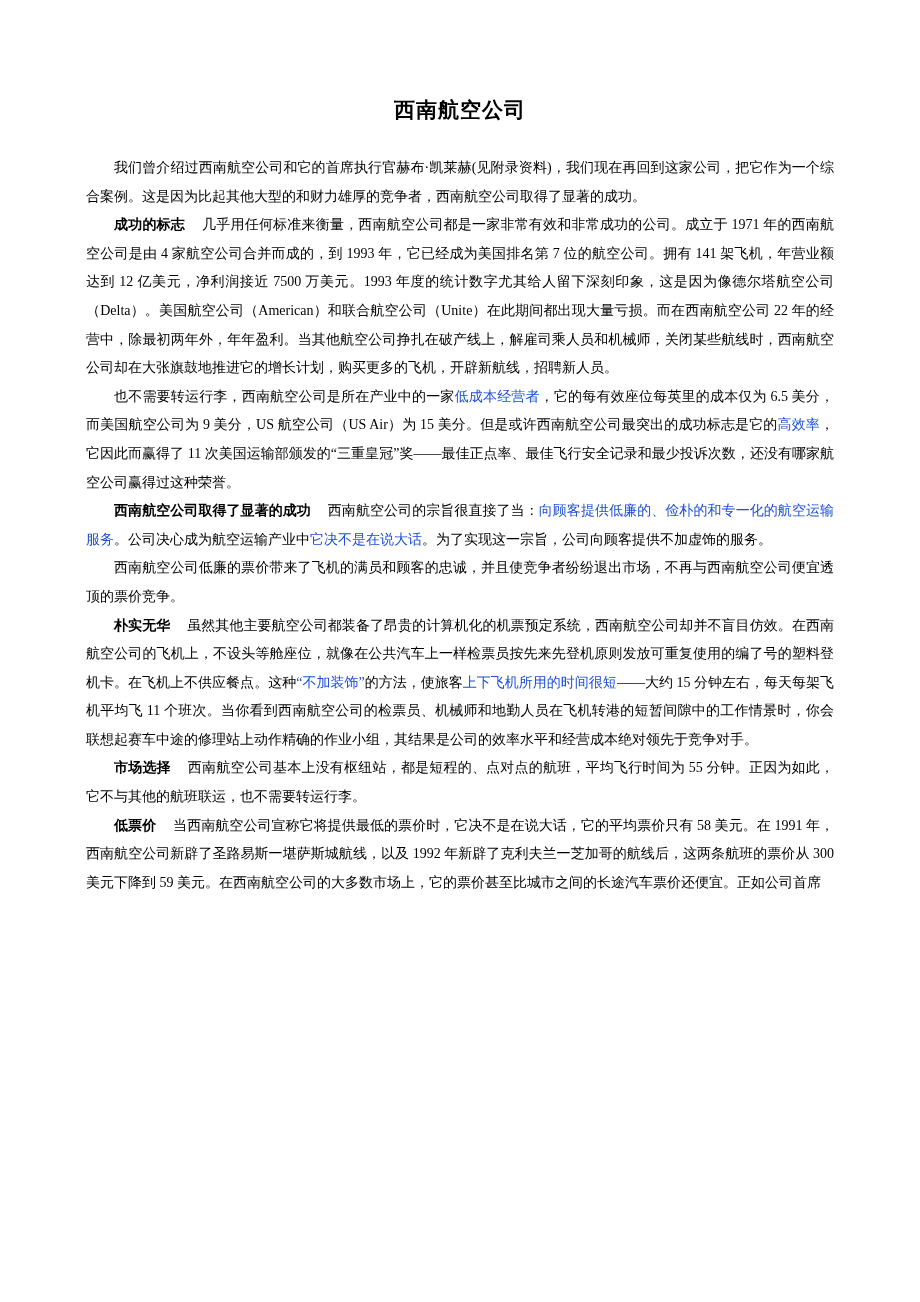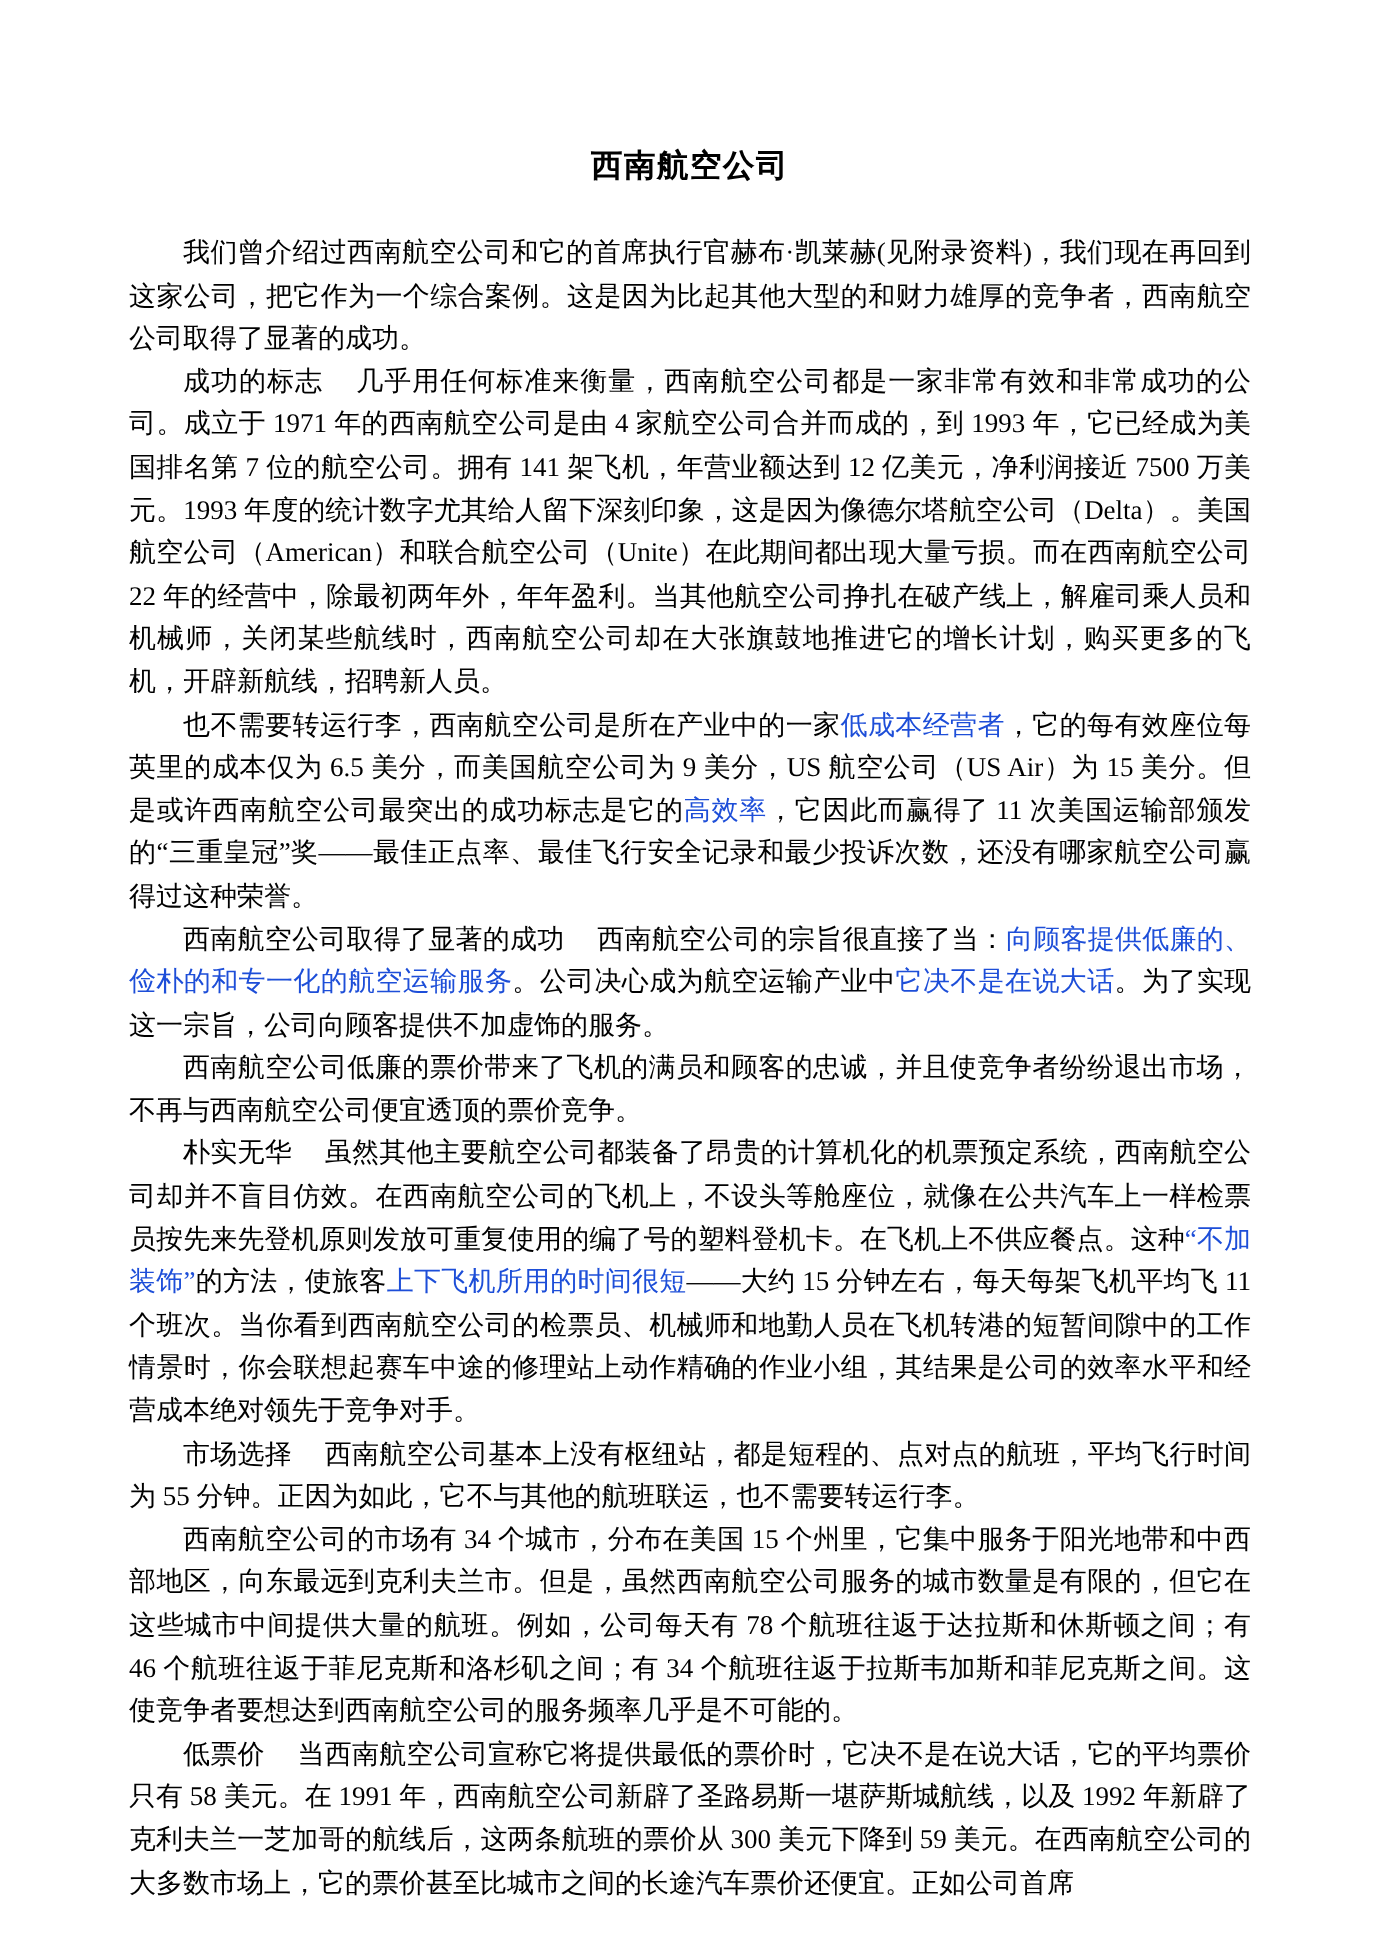--- a/index.html
+++ b/index.html
@@ -25,28 +25,28 @@
     text-align: center;
     font-family: "Liberation Sans", "DejaVu Sans", sans-serif;
     font-size: 21px;
     font-weight: bold;
     letter-spacing: 1px;
     margin: 0 0 30px 0;
     color: #000;
   }
   p.para {
     margin: 0 0 0 0;
-    font-size: 18px;
+    font-size: 14px;
     line-height: 28.6px;
     text-align: justify;
     text-justify: inter-ideograph;
     text-indent: 2em;
   }
   .bold {
-    font-weight: normal;
+    font-weight: bold;
   }
   .red {
     color: #1d4ed8;
   }
   .gap {
     display: inline-block;
     width: 1.2em;
   }
 </style>
 </head>
@@ -55,16 +55,15 @@
 <div class="page">
   <h1 class="doc-title">西南航空公司</h1>
   <div id="body-content">
       <p class="para"><span>我们曾介绍过西南航空公司和它的首席执行官赫布·凯莱赫(见附录资料)，我们现在再回到这家公司，把它作为一个综合案例。这是因为比起其他大型的和财力雄厚的竞争者，西南航空公司取得了显著的成功。</span></p>
       <p class="para"><span class="bold">成功的标志</span><span class="gap"></span><span>几乎用任何标准来衡量，西南航空公司都是一家非常有效和非常成功的公司。成立于 1971 年的西南航空公司是由 4 家航空公司合并而成的，到 1993 年，它已经成为美国排名第 7 位的航空公司。拥有 141 架飞机，年营业额达到 12 亿美元，净利润接近 7500 万美元。1993 年度的统计数字尤其给人留下深刻印象，这是因为像德尔塔航空公司（Delta）。美国航空公司（American）和联合航空公司（Unite）在此期间都出现大量亏损。而在西南航空公司 22 年的经营中，除最初两年外，年年盈利。当其他航空公司挣扎在破产线上，解雇司乘人员和机械师，关闭某些航线时，西南航空公司却在大张旗鼓地推进它的增长计划，购买更多的飞机，开辟新航线，招聘新人员。</span></p>
       <p class="para"><span>也不需要转运行李，西南航空公司是所在产业中的一家</span><span class="red">低成本经营者</span><span>，它的每有效座位每英里的成本仅为 6.5 美分，而美国航空公司为 9 美分，US 航空公司（US Air）为 15 美分。但是或许西南航空公司最突出的成功标志是它的</span><span class="red">高效率</span><span>，它因此而赢得了 11 次美国运输部颁发的“三重皇冠”奖——最佳正点率、最佳飞行安全记录和最少投诉次数，还没有哪家航空公司赢得过这种荣誉。</span></p>
       <p class="para"><span class="bold">西南航空公司取得了显著的成功</span><span class="gap"></span><span>西南航空公司的宗旨很直接了当：</span><span class="red">向顾客提供低廉的、俭朴的和专一化的航空运输服务</span><span>。公司决心成为航空运输产业中</span><span class="red">它决不是在说大话</span><span>。为了实现这一宗旨，公司向顾客提供不加虚饰的服务。</span></p>
       <p class="para"><span>西南航空公司低廉的票价带来了飞机的满员和顾客的忠诚，并且使竞争者纷纷退出市场，不再与西南航空公司便宜透顶的票价竞争。</span></p>
       <p class="para"><span class="bold">朴实无华</span><span class="gap"></span><span>虽然其他主要航空公司都装备了昂贵的计算机化的机票预定系统，西南航空公司却并不盲目仿效。在西南航空公司的飞机上，不设头等舱座位，就像在公共汽车上一样检票员按先来先登机原则发放可重复使用的编了号的塑料登机卡。在飞机上不供应餐点。这种</span><span class="red">“不加装饰”</span><span>的方法，使旅客</span><span class="red">上下飞机所用的时间很短</span><span>——大约 15 分钟左右，每天每架飞机平均飞 11 个班次。当你看到西南航空公司的检票员、机械师和地勤人员在飞机转港的短暂间隙中的工作情景时，你会联想起赛车中途的修理站上动作精确的作业小组，其结果是公司的效率水平和经营成本绝对领先于竞争对手。</span></p>
       <p class="para"><span class="bold">市场选择</span><span class="gap"></span><span>西南航空公司基本上没有枢纽站，都是短程的、点对点的航班，平均飞行时间为 55 分钟。正因为如此，它不与其他的航班联运，也不需要转运行李。</span></p>
-      <p class="para"><span>西南航空公司的市场有 34 个城市，分布在美国 15 个州里，它集中服务于阳光地带和中西部地区，向东最远到克利夫兰市。但是，虽然西南航空公司服务的城市数量是有限的，但它在这些城市中间提供大量的航班。例如，公司每天有 78 个航班往返于达拉斯和休斯顿之间；有 46 个航班往返于菲尼克斯和洛杉矶之间；有 34 个航班往返于拉斯韦加斯和菲尼克斯之间。这使竞争者要想达到西南航空公司的服务频率几乎是不可能的。</span></p>
       <p class="para"><span class="bold">低票价</span><span class="gap"></span><span>当西南航空公司宣称它将提供最低的票价时，它决不是在说大话，它的平均票价只有 58 美元。在 1991 年，西南航空公司新辟了圣路易斯一堪萨斯城航线，以及 1992 年新辟了克利夫兰一芝加哥的航线后，这两条航班的票价从 300 美元下降到 59 美元。在西南航空公司的大多数市场上，它的票价甚至比城市之间的长途汽车票价还便宜。正如公司首席</span></p>
     </div>
 </div>
 
 </body></html>

